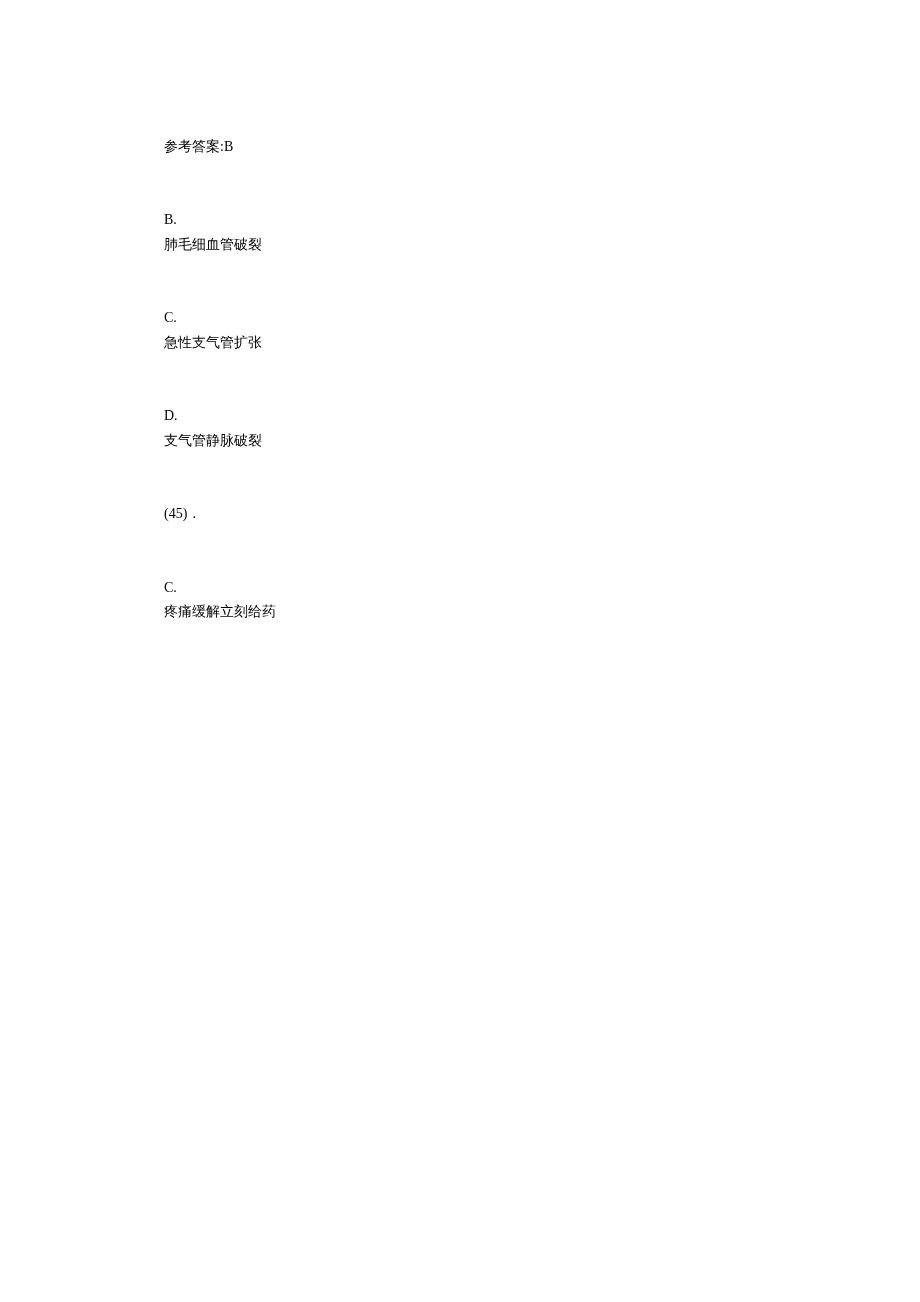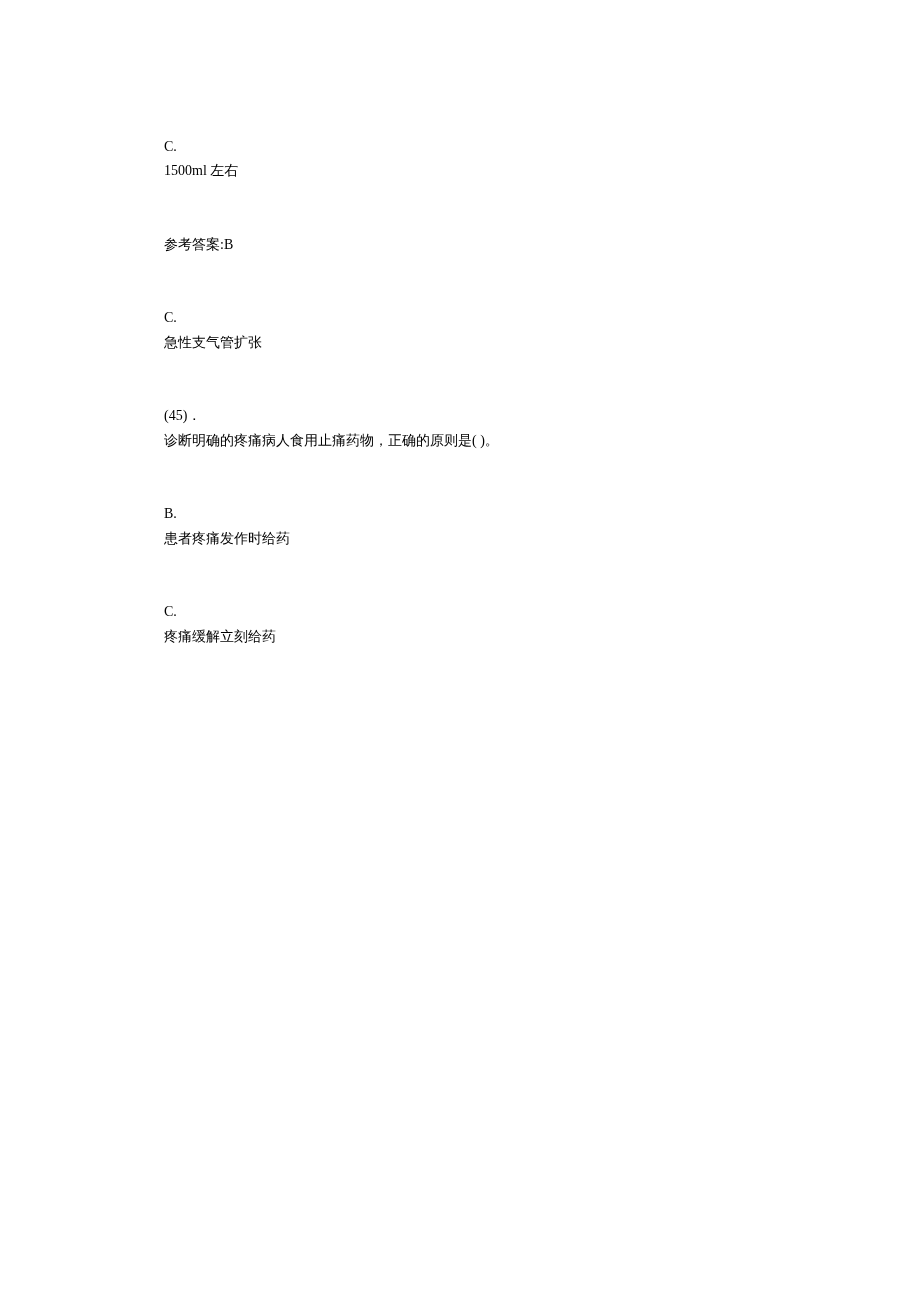--- a/index.html
+++ b/index.html
@@ -20,38 +20,37 @@
   .line {
     white-space: pre-wrap;
   }
 </style>
 </head>
 <body>
 
 <div class="page">
 
   <div class="line">
-    <span>C.</span>
-    <span>1500ml 左右</span>
-  </div>
-  <div class="line">
     <span>参考答案:</span><span>B</span>
   </div>
 
   <div class="line">
+    <span>B.</span>
+    <span>肺毛细血管破裂</span>
+  </div>
+  <div class="line">
     <span>C.</span>
     <span>急性支气管扩张</span>
+  </div>
+  <div class="line">
+    <span>D.</span>
+    <span>支气管静脉破裂</span>
   </div>
 
   <div class="line">
     <span>(45)</span>．
-    <span>诊断明确的疼痛病人食用止痛药物，正确的原则是( )。</span>
-  </div>
-  <div class="line">
-    <span>B.</span>
-    <span>患者疼痛发作时给药</span>
   </div>
   <div class="line">
     <span>C.</span>
     <span>疼痛缓解立刻给药</span>
   </div>
 
 </div>
 
 </body></html>

